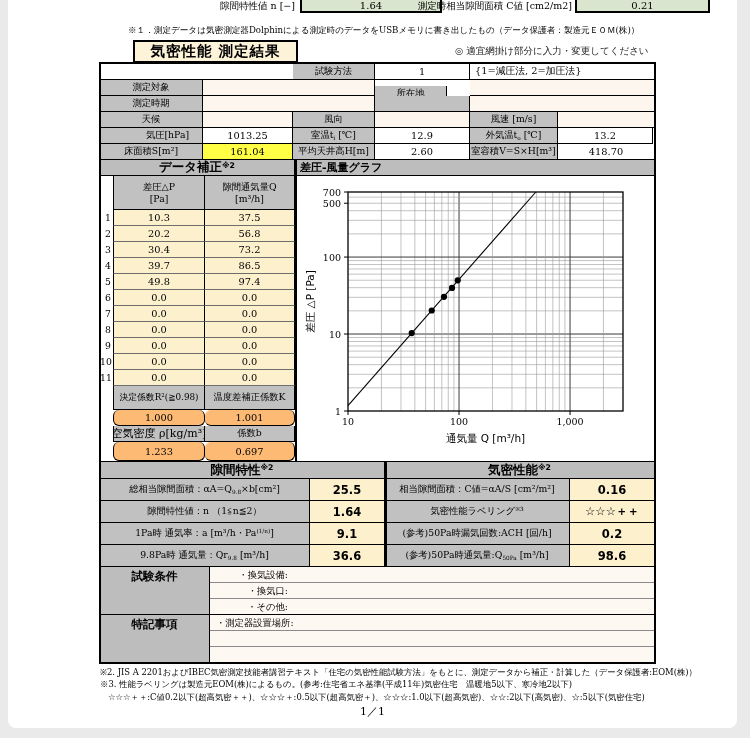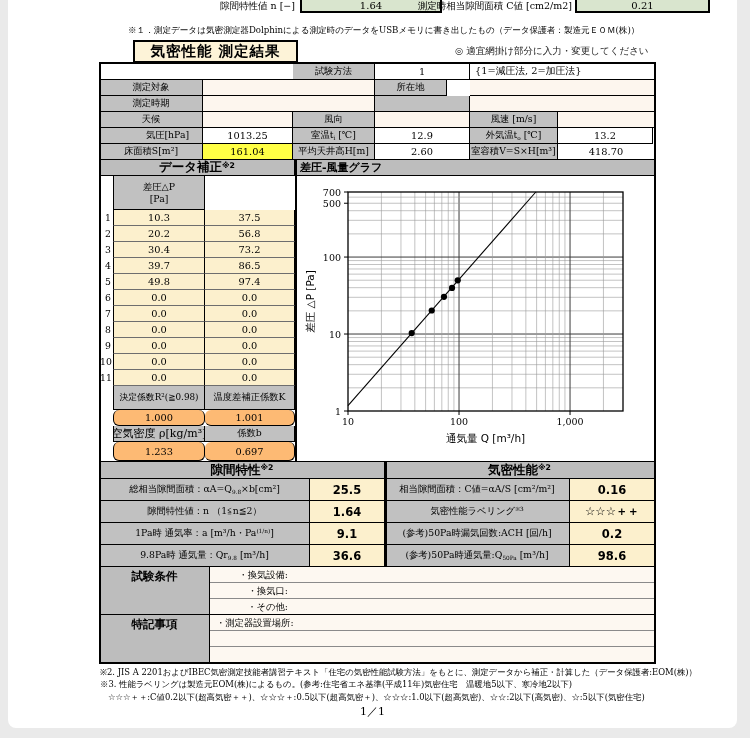--- a/index.html
+++ b/index.html
@@ -57,21 +57,21 @@
   <div id="title-box">気密性能 測定結果</div>
   <div style="position:absolute;left:447px;top:45px;font-size:9.5px;color:#1a1a1a;white-space:nowrap;">◎ 適宜網掛け部分に入力・変更してください</div>
 
   <div class="cell hdr" style="left:92px;top:63px;width:193px;height:17px;border:2px solid #000;margin-top:16px;">測定概要</div>
   <div class="cell lbl" style="left:285px;top:63px;width:82px;height:17px;">試験方法</div>
   <div class="cell val" style="left:367px;top:63px;width:95px;height:17px;">1</div>
   <div class="cell val leftalign" style="left:462px;top:63px;width:185px;height:17px;">{1=減圧法, 2=加圧法}</div>
 
   <div class="cell lbl" style="left:92px;top:80px;width:103px;height:16px;">測定対象</div>
   <div class="cell val inp" style="left:195px;top:80px;width:172px;height:16px;"></div>
-  <div class="cell lbl" style="left:367px;top:80px;width:72px;height:16px;">所在地</div>
+  <div class="cell lbl" style="left:367px;top:86px;width:72px;height:16px;">所在地</div>
   <div class="cell val inp" style="left:462px;top:80px;width:185px;height:16px;"></div>
 
   <div class="cell lbl" style="left:92px;top:96px;width:103px;height:16px;">測定時期</div>
   <div class="cell val inp" style="left:195px;top:96px;width:172px;height:16px;"></div>
   <div class="cell lbl" style="left:367px;top:96px;width:95px;height:16px;"></div>
   <div class="cell val inp" style="left:462px;top:96px;width:185px;height:16px;"></div>
 
   <div class="cell lbl" style="left:92px;top:112px;width:103px;height:16px;">天候</div>
   <div class="cell val inp" style="left:195px;top:112px;width:90px;height:16px;"></div>
   <div class="cell lbl" style="left:285px;top:112px;width:82px;height:16px;">風向</div>
@@ -99,20 +99,24 @@
 
   <div class="cell hdr" style="left:92px;top:160px;width:195px;height:16px;font-size:12.5px;">
       <span><span>データ補正</span><span class="sup">※2</span></span>
     </div>
   <div class="cell lbl" style="left:105px;top:176px;width:92px;height:34px;border-left:1px solid #000;flex-direction:column;line-height:12px;">
     <span>差圧△P</span>
     <span>[Pa]</span>
   </div>
 
   <div class="cell hdr leftalign" style="left:287px;top:160px;width:360px;height:16px;font-size:11px;">差圧-風量グラフ</div>
+  <div class="cell lbl" style="left:197px;top:176px;width:90px;height:34px;flex-direction:column;line-height:12px;">
+    <span>隙間通気量Q</span>
+    <span>[m³/h]</span>
+  </div>
 
   <div id="data-rows" style="position:absolute;left:92px;top:210px;width:195px;height:176px;">
       <div class="rownum" style="top: 0px; left: 0px;">1</div>
       <div class="drow-cell" style="left: 13px; top: 0px; width: 92px; height: 16px; border-left: 1px solid rgb(0, 0, 0);">10.3</div>
       <div class="drow-cell" style="left: 105px; top: 0px; width: 90px; height: 16px;">37.5</div>
       <div class="rownum" style="top: 16px; left: 0px;">2</div>
       <div class="drow-cell" style="left: 13px; top: 16px; width: 92px; height: 16px; border-left: 1px solid rgb(0, 0, 0);">20.2</div>
       <div class="drow-cell" style="left: 105px; top: 16px; width: 90px; height: 16px;">56.8</div>
       <div class="rownum" style="top: 32px; left: 0px;">3</div>
       <div class="drow-cell" style="left: 13px; top: 32px; width: 92px; height: 16px; border-left: 1px solid rgb(0, 0, 0);">30.4</div>

